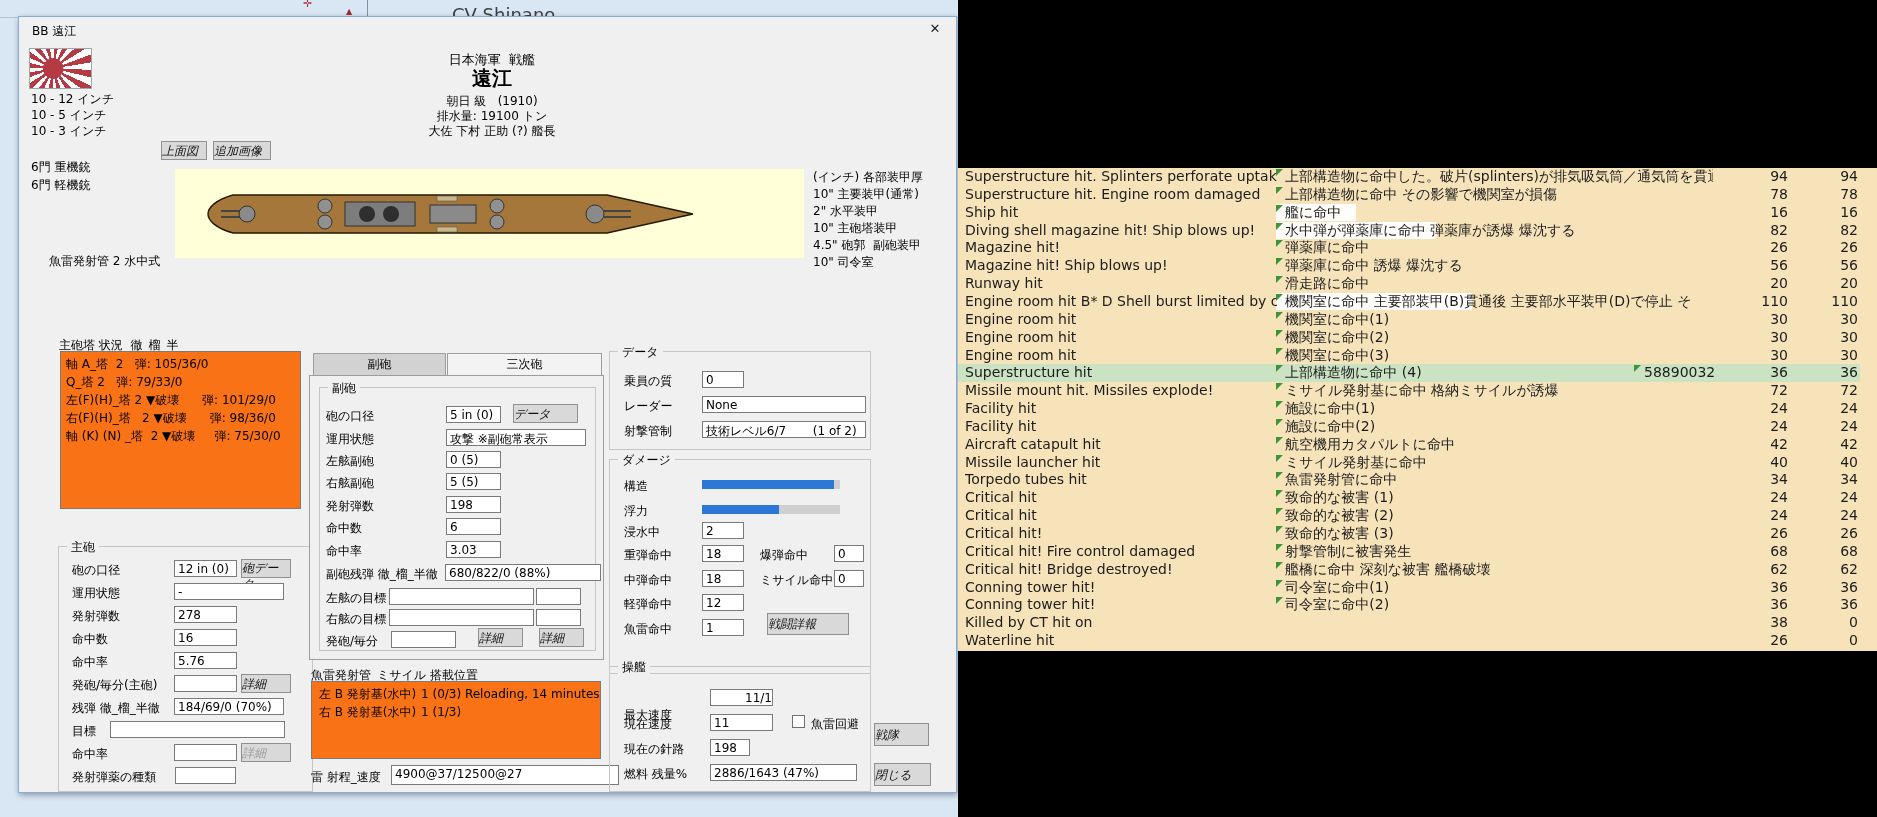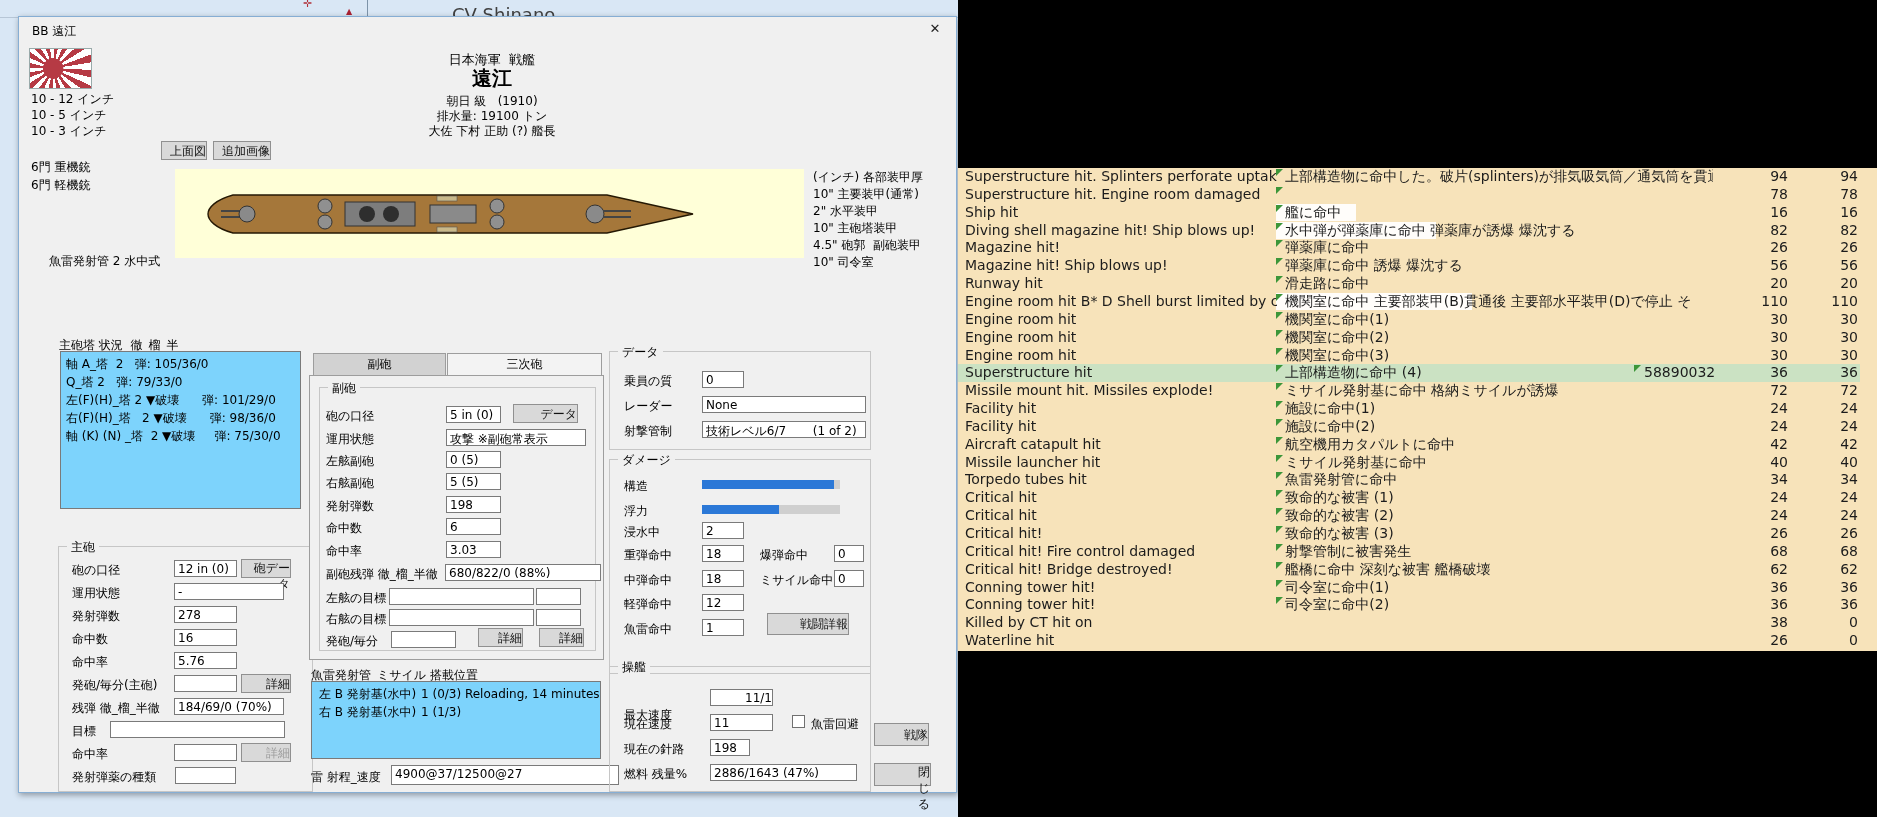--- a/index.html
+++ b/index.html
@@ -20,30 +20,30 @@
   .title{left:13px;top:6px;font-size:12px;}
   .closex{left:905px;top:4px;width:22px;height:18px;text-align:center;font-size:13px;color:#222;cursor:default;}
   .ensign{left:10px;top:31px;width:61px;height:39px;border:1px solid #9aa;
     background:
       radial-gradient(circle at 38% 50%, #b63a44 0 10px, rgba(0,0,0,0) 10.5px),
       repeating-conic-gradient(from 2deg at 38% 50%, #b63a44 0 11.25deg, #ffffff 11.25deg 22.5deg);}
   .lline{position:absolute;left:0;white-space:pre;}
   .hdr{position:absolute;left:255px;width:436px;text-align:center;white-space:pre;}
   .shipname{font-size:20px;font-weight:bold;}
   .btn{position:absolute;background:#d9d9d9;border:1px solid #909090;font-size:12px;
-       font-family:inherit;text-align:right;padding:0;line-height:16px;color:#111;}
+       font-family:inherit;text-align:left;padding:0;line-height:16px;color:#111;font-style:italic;}
   .btn.dis{color:#9d9d9d;}
   .shipimg{left:156px;top:152px;width:629px;height:89px;}
   .armorline{position:absolute;left:0;white-space:pre;}
   .grp{position:absolute;border:1px solid #c6c6c6;background:transparent;}
   .grp>.glabel{position:absolute;top:-8px;left:8px;background:#f0f0f0;padding:0 4px;font-size:12px;}
   .tb{position:absolute;background:#fff;border:1px solid #7a7a7a;height:17px;box-sizing:border-box;
       font-size:12px;padding:1px 3px;white-space:pre;overflow:hidden;}
   .flabel{position:absolute;white-space:pre;font-size:12px;}
-  .listbox{position:absolute;background:#7dd3fc;border:1px solid #7a7a7a;box-sizing:border-box;
+  .listbox{position:absolute;background:#f97316;border:1px solid #7a7a7a;box-sizing:border-box;
            overflow:hidden;white-space:pre;font-size:12px;line-height:18px;padding:3px 5px;}
   .tab{position:absolute;height:23px;box-sizing:border-box;border:1px solid #9d9d9d;
        text-align:center;line-height:21px;font-size:12px;}
   .tab.active{background:#d2d2d2;}
   .tab.inactive{background:#f3f3f3;}
   .tabpanel{position:absolute;border:1px solid #9d9d9d;background:#f0f0f0;}
   .bar{position:absolute;height:9px;background:#cfcfcf;}
   .bar>i{display:block;height:100%;background:#2b78d7;}
   .cb{position:absolute;width:13px;height:13px;background:#fff;border:1px solid #707070;box-sizing:border-box;}
   
@@ -223,21 +223,21 @@
       <div class="tb" style="left:100px;top:47px;width:63px;">11</div>
       <span class="cb" style="left:182px;top:48px;"></span>
       <span class="flabel" style="left:201px;top:49px;">魚雷回避</span>
       <span class="flabel" style="left:14px;top:74px;">現在の針路</span>
       <div class="tb" style="left:100px;top:72px;width:40px;">198</div>
       <span class="flabel" style="left:14px;top:99px;">燃料 残量%</span>
       <div class="tb" style="left:100px;top:97px;width:147px;">2886/1643 (47%)</div>
     </div>
 
     <button class="btn" style="left:855px;top:706px;width:55px;height:23px;">戦隊</button>
-    <button class="btn" style="left:855px;top:746px;width:57px;height:23px;padding-left:36px;">閉じる</button>
+    <button class="btn" style="left:855px;top:746px;width:57px;height:23px;">閉じる</button>
   <span class="flabel" style="left: 307px; top: 391px;">砲の口径</span>
       <div class="tb" style="left: 427px; top: 389px; width: 55px;">5 in (0)</div>
       <button class="btn" style="left: 494px; top: 387px; width: 65px; height: 19px;">データ</button>
       <span class="flabel" style="left: 307px; top: 414px;">運用状態</span>
       <div class="tb" style="left: 427px; top: 412px; width: 140px;">攻撃 ※副砲常表示</div>
       <span class="flabel" style="left: 307px; top: 436px;">左舷副砲</span>
       <div class="tb" style="left: 427px; top: 434px; width: 55px;">0 (5)</div>
       <span class="flabel" style="left: 307px; top: 458px;">右舷副砲</span>
       <div class="tb" style="left: 427px; top: 456px; width: 55px;">5 (5)</div>
       <span class="flabel" style="left: 307px; top: 481px;">発射弾数</span>
@@ -262,20 +262,21 @@
       <div class="hrow" style="top: 0px;">
         <span class="hen">Superstructure hit. Splinters perforate uptakes</span>
         <span class="tri" style="left: 318px;"></span>
         <span class="hja">上部構造物に命中した。破片(splinters)が排気吸気筒／通気筒を貫通</span>
         <span class="hn1">94</span>
         <span class="hn2">94</span>
       </div>
       <div class="hrow" style="top: 18px;">
         <span class="hen">Superstructure hit. Engine room damaged</span>
         <span class="tri" style="left: 318px;"></span>
+        <span class="hja">上部構造物に命中 その影響で機関室が損傷</span>
         <span class="hn1">78</span>
         <span class="hn2">78</span>
       </div>
       <div class="hrow" style="top: 36px;">
         <span class="hwhite" style="width: 80px;"></span>
         <span class="hen">Ship hit</span>
         <span class="tri" style="left: 318px;"></span>
         <span class="hja">艦に命中</span>
         <span class="hn1">16</span>
         <span class="hn2">16</span>

